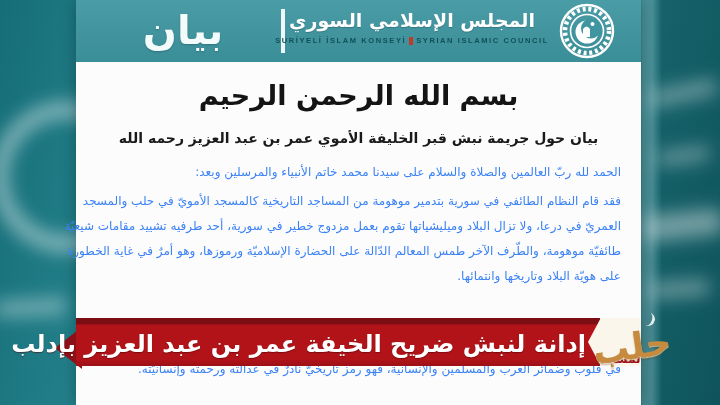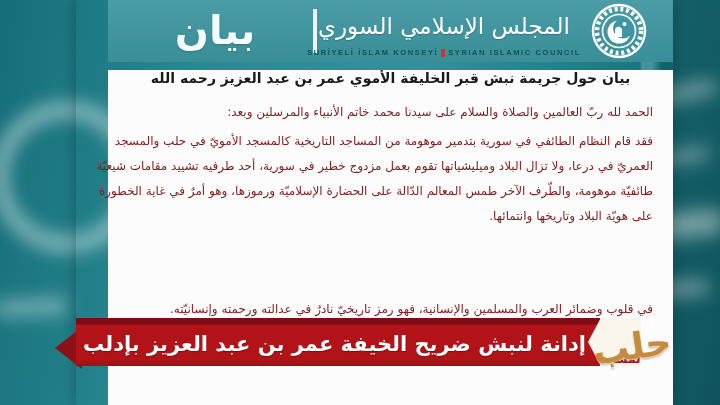--- a/index.html
+++ b/index.html
@@ -13,50 +13,50 @@
   
   .ghost{position:absolute;filter:blur(9px);pointer-events:none;}
   .ghost-ring{left:-8px;top:102px;width:118px;height:118px;border:16px solid rgba(255,255,255,.48);border-radius:50%;}
   .ghost-streak{background:rgba(255,255,255,.42);border-radius:10px;}
   .g1{left:648px;top:86px;width:70px;height:14px;transform:rotate(-12deg);}
   .g2{left:656px;top:150px;width:54px;height:12px;transform:rotate(-8deg);}
   .g3{left:642px;top:212px;width:82px;height:26px;transform:rotate(-6deg);}
   .g4{left:648px;top:282px;width:62px;height:14px;transform:rotate(-4deg);}
   .g5{left:-6px;top:300px;width:74px;height:15px;transform:rotate(-3deg);}
   
-  .frame{position:absolute;left:76px;top:0;width:565px;height:405px;box-shadow:0 0 14px rgba(0,20,24,.35);padding-left:32px;}
+  .frame{position:absolute;left:76px;top:0;width:565px;height:405px;box-shadow:0 0 14px rgba(0,20,24,.35);}
   
   .header{position:relative;width:100%;height:62px;background:linear-gradient(180deg,#4a9ca6,#3a8e98);}
   .bayan{position:absolute;left:22px;top:0px;width:170px;height:62px;line-height:60px;text-align:center;
          color:#f4fbfb;font-size:40px;font-weight:bold;direction:rtl;text-shadow:0 1px 2px rgba(0,40,44,.25);}
   .vbar{position:absolute;left:205px;top:9px;width:4px;height:44px;background:rgba(255,255,255,.92);}
   .org{position:absolute;right:84px;top:8px;width:290px;text-align:center;}
-  .org-title{color:#ffffff;font-size:23px;font-weight:normal;direction:rtl;line-height:36px;
+  .org-title{color:#ffffff;font-size:19px;font-weight:bold;direction:rtl;line-height:24px;
              text-shadow:0 1px 1px rgba(0,40,44,.25);}
   .org-sub{margin-top:4px;font-family:"Liberation Sans",sans-serif;font-size:7.5px;font-weight:bold;
            letter-spacing:1.6px;color:#10505a;white-space:nowrap;}
   .org-sub .redblock{display:inline-block;width:4px;height:8px;background:#c23a2c;margin:0 3px;vertical-align:middle;}
   .emblem{position:absolute;right:26px;top:3px;width:56px;height:56px;}
   
   .doc{position:relative;width:100%;height:343px;background:#fcfcfc;}
   .bismillah{padding-top:8px;height:52px;line-height:52px;text-align:center;direction:rtl;
              font-size:27px;font-weight:bold;color:#141414;}
   .doc-title{margin-top:8px;text-align:center;direction:rtl;font-size:14px;font-weight:bold;color:#1a1a1a;}
-  .doc-body{margin-top:14px;padding:0 20px 0 24px;direction:rtl;color:#7f1d1d;font-size:12px;}
+  .doc-body{margin-top:14px;padding:0 20px 0 24px;direction:rtl;color:#3b82f6;font-size:12px;}
   .doc-line{line-height:25px;white-space:nowrap;text-align:right;}
   .sp-after{margin-bottom:4px;}
   .sp-para{margin-bottom:6px;}
   .closing{margin-top:68px;}
   
   .ticker-arrow{position:absolute;left:55px;top:327px;width:27px;height:42px;background:#8c1017;
                 clip-path:polygon(100% 0,100% 100%,0 50%);z-index:4;}
   .ticker-bar{position:absolute;left:76px;top:318px;width:524px;height:48px;z-index:4;
               background:linear-gradient(180deg,#7c0d12 0%,#7c0d12 13%,#b11319 14%,#b11319 86%,#9c1016 100%);}
   .ticker-text{position:absolute;right:14px;top:8px;width:500px;direction:rtl;text-align:right;
-               color:#ffffff;font-size:21px;font-weight:bold;line-height:36px;white-space:nowrap;
+               color:#ffffff;font-size:24px;font-weight:bold;line-height:36px;white-space:nowrap;
                text-shadow:0 1px 1px rgba(80,5,8,.5);}
   .ticker-label{position:absolute;left:588px;top:318px;width:53px;height:48px;background:#fbf6ec;z-index:5;
                 clip-path:polygon(24% 0,100% 0,100% 100%,24% 100%,0 50%);
                 display:flex;flex-direction:row;justify-content:center;align-items:flex-end;
                 padding-right:12px;box-sizing:border-box;}
   .ticker-label span{direction:rtl;color:#a5101a;font-size:12px;font-weight:bold;line-height:14px;}
   .halab{position:absolute;left:592px;top:326px;width:80px;z-index:6;direction:rtl;text-align:center;
          color:#c68b3f;font-size:36px;font-weight:bold;transform:rotate(-8deg);
          text-shadow:0 1px 0 rgba(255,240,214,.55),0 2px 2px rgba(90,55,10,.35);}
   .halab-wisp{position:absolute;left:640px;top:312px;width:12px;height:14px;z-index:6;
@@ -93,20 +93,21 @@
           <circle cx="28" cy="29" r="11.5" fill="#ffffff"></circle>
           <circle cx="32" cy="25.5" r="10" fill="#3f96a0"></circle>
           <circle cx="33.5" cy="21" r="2" fill="#ffffff"></circle>
           <rect x="24" y="26" width="7" height="8" fill="#ffffff"></rect>
           <path d="M24 26 q3.5 -5 7 0 z" fill="#ffffff"></path>
         </svg>
       </div>
     </div>
 
     <div class="doc">
+      <div class="bismillah">بسم الله الرحمن الرحيم</div>
       <div class="doc-title">بيان حول جريمة نبش قبر الخليفة الأموي عمر بن عبد العزيز رحمه الله</div>
       <div class="doc-body">
         <div class="doc-line sp-after">الحمد لله ربّ العالمين والصلاة والسلام على سيدنا محمد خاتم الأنبياء والمرسلين وبعد:</div>
         <div class="doc-line">فقد قام النظام الطائفي في سورية بتدمير موهومة من المساجد التاريخية كالمسجد الأمويّ في حلب والمسجد</div>
         <div class="doc-line">العمريّ في درعا، ولا تزال البلاد وميليشياتها تقوم بعمل مزدوج خطير في سورية، أحد طرفيه تشييد مقامات شيعيّة</div>
         <div class="doc-line">طائفيّة موهومة، والطّرف الآخر طمس المعالم الدّالة على الحضارة الإسلاميّة ورموزها، وهو أمرٌ في غاية الخطورة</div>
         <div class="doc-line sp-para">على هويّة البلاد وتاريخها وانتمائها.</div>
         <div class="doc-line closing">في قلوب وضمائر العرب والمسلمين والإنسانية، فهو رمز تاريخيّ نادرٌ في عدالته ورحمته وإنسانيّته.</div>
       </div>
     </div>

